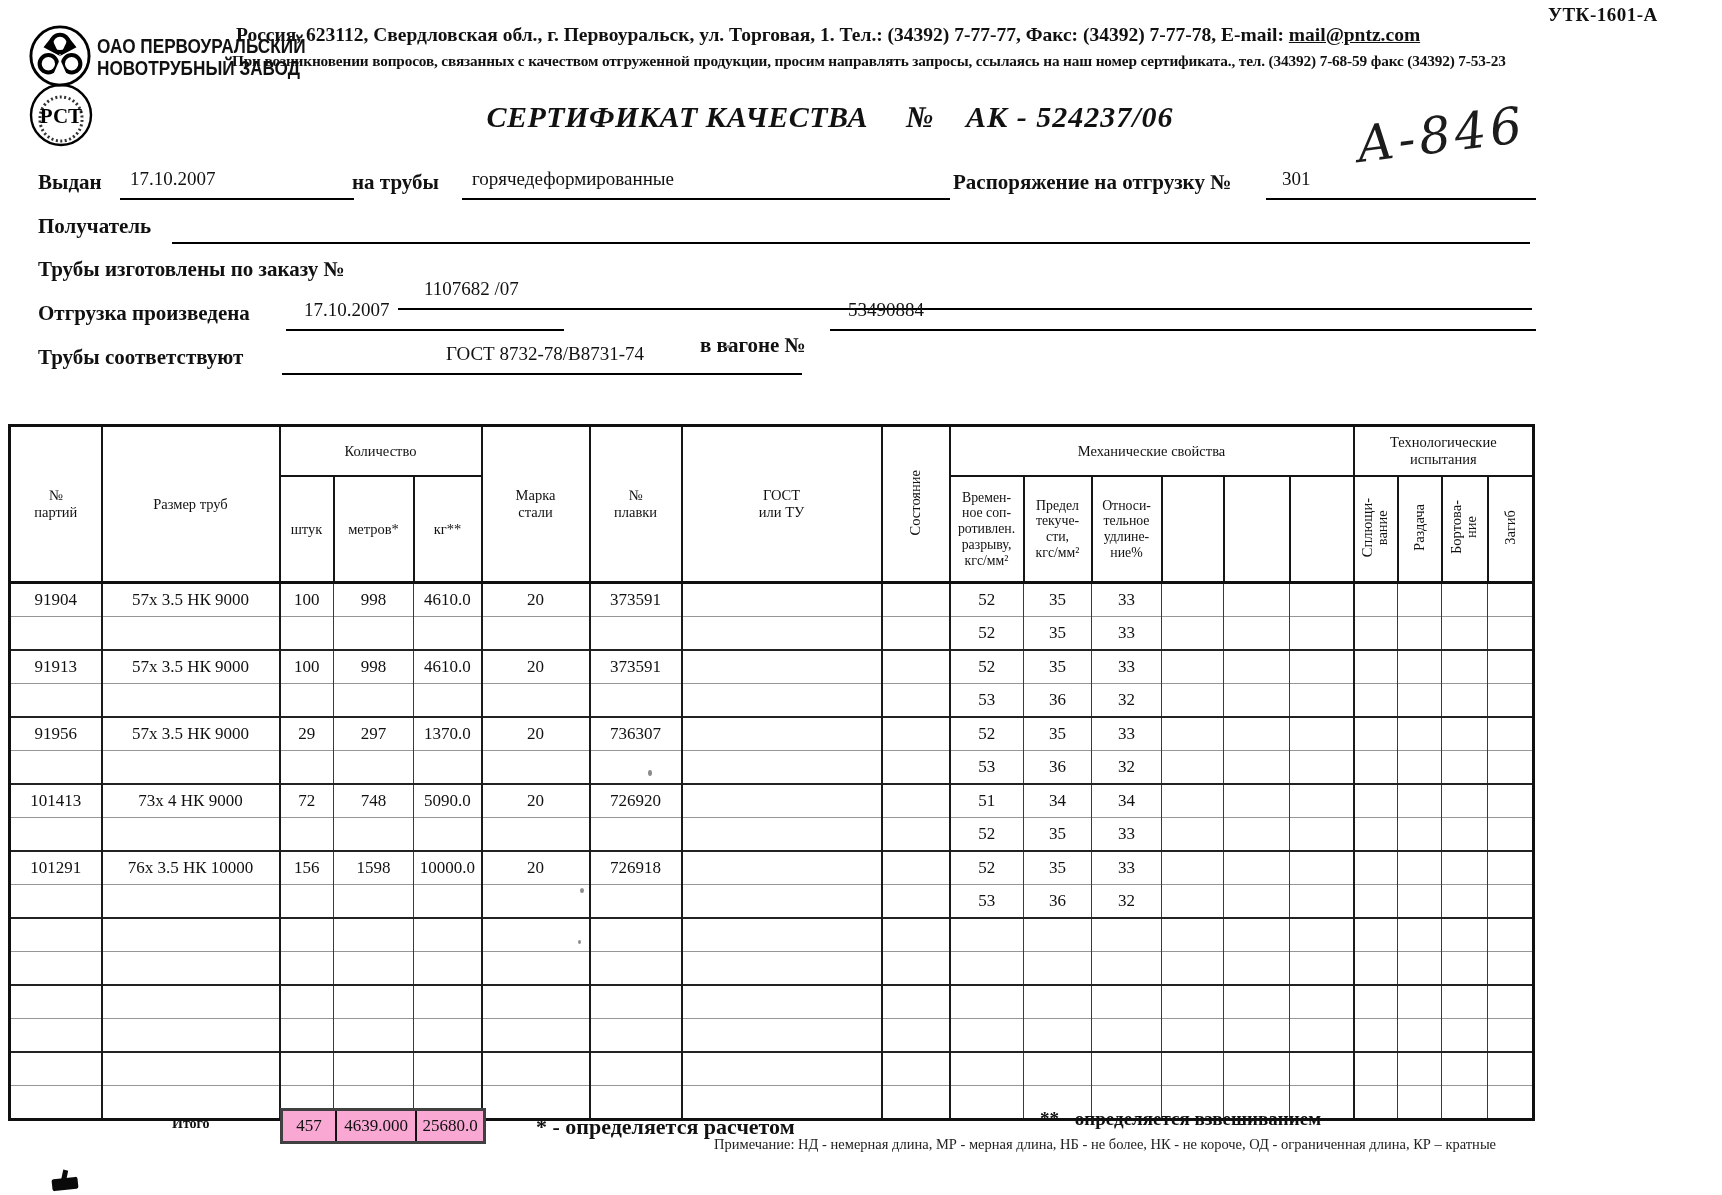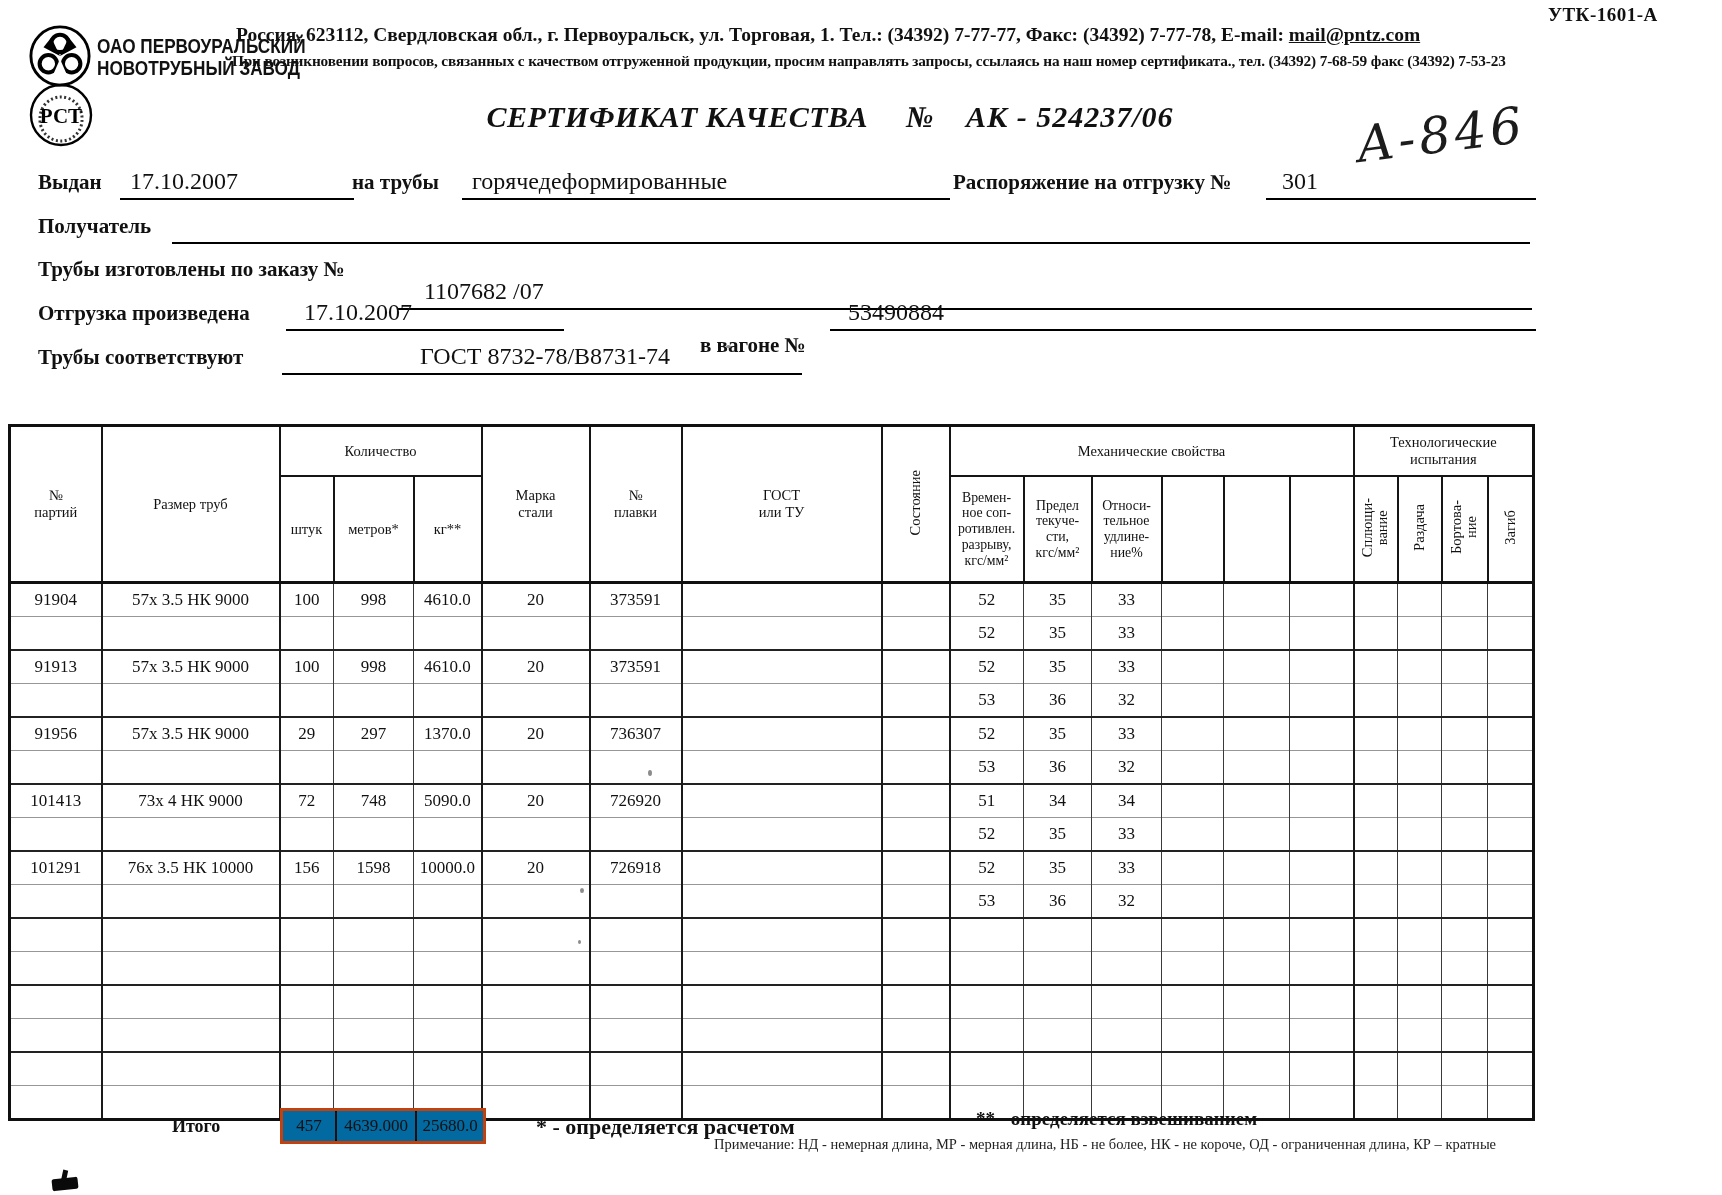--- a/index.html
+++ b/index.html
@@ -18,46 +18,46 @@
   .quality { position:absolute; top:52px; left:232px; width:1302px; font-size:15.3px; font-weight:bold; white-space:nowrap; letter-spacing:-.15px; }
   .stamp { position:absolute; top:82px; left:28px; }
   .title { position:absolute; top:100px; left:420px; width:820px; text-align:center;
            font-size:30px; font-weight:bold; font-style:italic; white-space:nowrap; letter-spacing:.5px; }
   .title .tnum-label { margin-left:30px; }
   .title .tnum { margin-left:24px; letter-spacing:1px; }
   .handwritten { position:absolute; top:106px; left:1356px; font-family:"DejaVu Serif", serif;
                  font-style:italic; font-size:50px; color:#1c1c1c; transform:rotate(-7deg); letter-spacing:4px; }
   
   .lb  { position:absolute; font-weight:bold; font-size:21px; white-space:nowrap; }
-  .val { position:absolute; font-size:24px; border-bottom:2px solid #000; padding:0 4px 4px 10px;
+  .val { position:absolute; font-size:19px; border-bottom:2px solid #000; padding:0 4px 4px 10px;
          white-space:nowrap; height:26px; }
   
   table.cert { position:absolute; top:424px; left:8px; border-collapse:collapse; table-layout:fixed;
                width:1524px; border:3px solid #101010; }
   table.cert th { font-weight:normal; font-size:14.5px; text-align:center; vertical-align:middle;
                   white-space:pre-line; line-height:1.14; padding:2px; border:2px solid #151515; }
   table.cert .h1 th { height:44px; }
   table.cert .h2 th { height:100px; }
   table.cert thead { border-bottom:3px solid #101010; }
   table.cert td { height:32px; padding:0 2px; text-align:center; font-size:17px; overflow:hidden; }
   .row-a td { border-top:2px solid #222; }
   .row-b td { border-top:1px solid #979797; }
   .bl-thick { border-left:2.5px solid #1a1a1a; }
   .bl-thin  { border-left:1.5px solid #3a3a3a; }
   th.bl-thick { border-left-width:2.5px !important; }
   th.bl-thin  { border-left-width:1.5px !important; }
   .vert { display:inline-block; writing-mode:vertical-rl; transform:rotate(180deg);
           max-height:138px; line-height:1.05; font-size:14.5px; }
   
-  .total-label { position:absolute; top:1116px; left:172px; font-weight:bold; font-size:18px; }
-  .total-box { position:absolute; top:1108px; left:280px; display:flex; border:3px solid #c2410c; background:#0369a1;align-items:center; }
+  .total-label { position:absolute; top:1116px; left:172px; font-weight:bold; font-size:14px; }
+  .total-box { position:absolute; top:1108px; left:280px; display:flex; border:3px solid #404040; background:#f9a8d4;align-items:center; }
   .total-box .cell { height:30px; line-height:30px; text-align:center; font-size:17px; }
   .total-box .c2, .total-box .c3 { border-left:2px solid #101010; }
   .note-star  { position:absolute; top:1114px; left:492px;  font-weight:bold; font-size:22px; white-space:nowrap;margin-left:44px; }
-  .note-dstar { position:absolute; top:1108px; left:976px; font-weight:bold; font-size:19px; white-space:nowrap; }
+  .note-dstar { position:absolute; top:1108px; left:1040px; font-weight:bold; font-size:19px; white-space:nowrap; }
   .note-bottom{ position:absolute; top:1136px; left:714px;  font-size:14.5px; color:#222; white-space:nowrap; }
   
   .ink-mark { position:absolute; top:1170px; left:52px; width:34px; height:22px; }
   .ink-mark .b1 { position:absolute; left:0; top:8px; width:26px; height:12px; background:#0a0a0a; transform:rotate(-6deg); border-radius:2px; }
   .ink-mark .b2 { position:absolute; left:10px; top:0; width:5px; height:12px; background:#0a0a0a; transform:rotate(12deg); }
   .speck { position:absolute; background:#8c8c8c; border-radius:50%; }
 </style>
 </head>
 <body>
 

